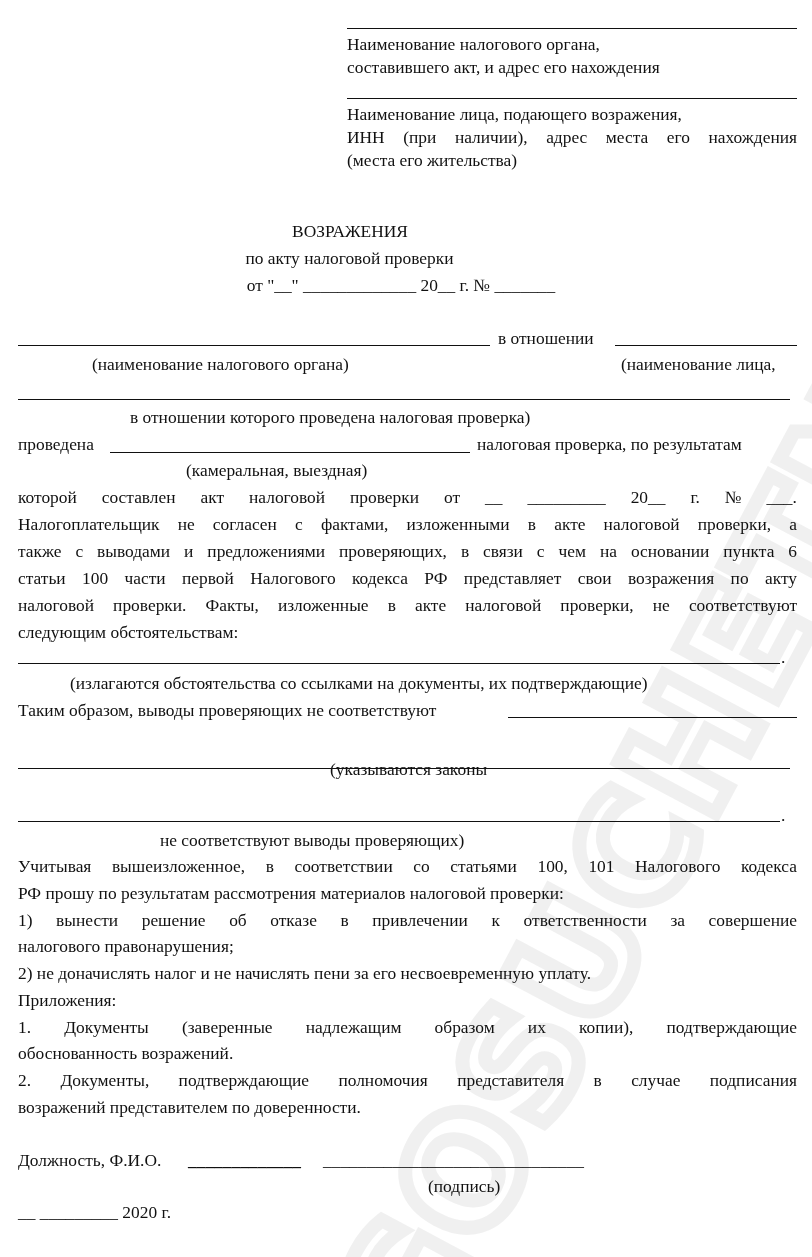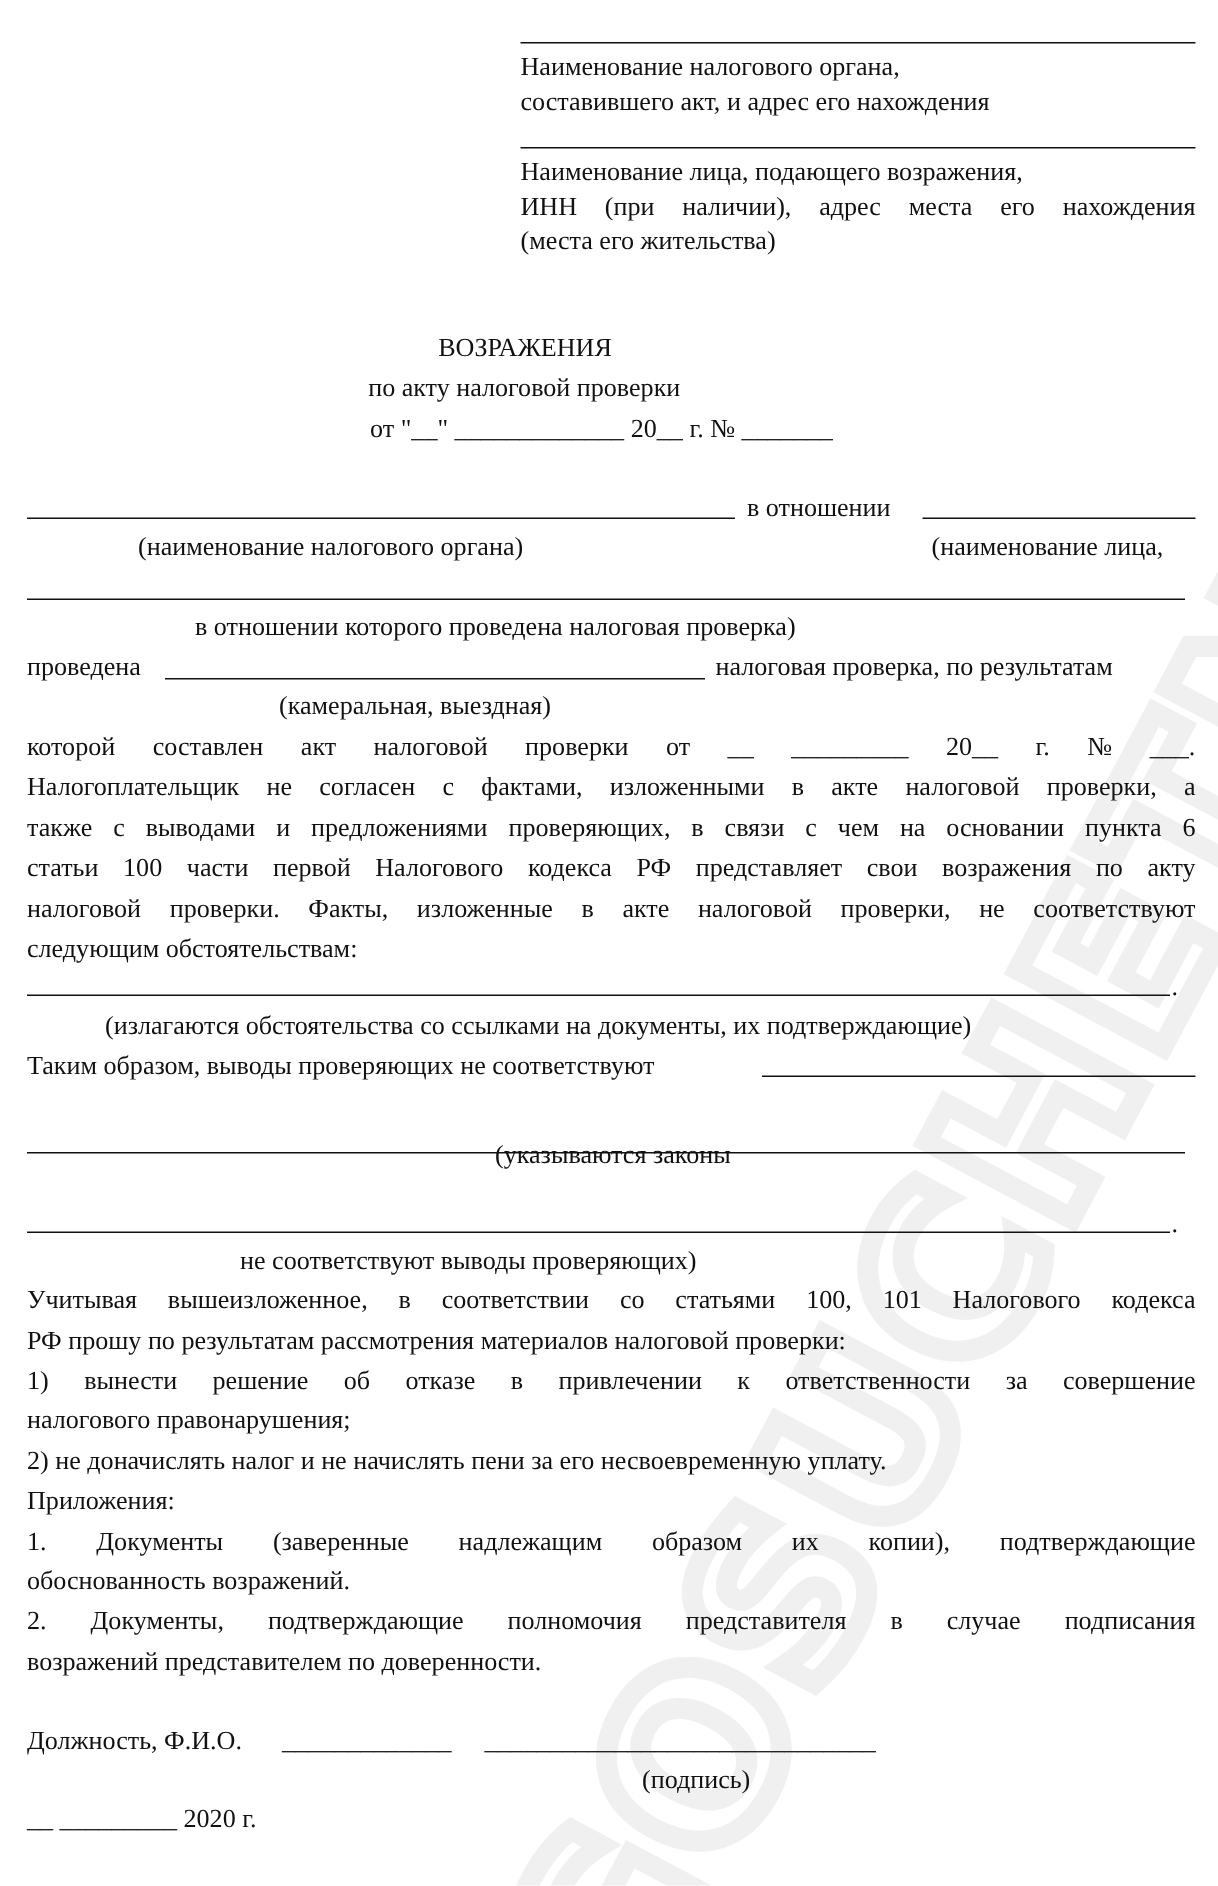--- a/index.html
+++ b/index.html
@@ -96,17 +96,17 @@
   <div class="just" style="top:910px;">1) вынести решение об отказе в привлечении к ответственности за совершение</div>
   <div class="line" style="left:18px; top:936px;">налогового правонарушения;</div>
   <div class="line" style="left:18px; top:963px;">2) не доначислять налог и не начислять пени за его несвоевременную уплату.</div>
   <div class="line" style="left:18px; top:990px;">Приложения:</div>
   <div class="just" style="top:1017px;">1. Документы (заверенные надлежащим образом их копии), подтверждающие</div>
   <div class="line" style="left:18px; top:1043px;">обоснованность возражений.</div>
   <div class="just" style="top:1070px;">2. Документы, подтверждающие полномочия представителя в случае подписания</div>
   <div class="line" style="left:18px; top:1097px;">возражений представителем по доверенности.</div>
 
   <div class="line" style="left:18px; top:1150px;">Должность, Ф.И.О.</div>
-  <div class="line" style="left:188px; top:1150px;">_____________</div>
+  <div class="line" style="left:188px; top:1150px;font-weight:bold;">_____________</div>
   <div class="line" style="left:323px; top:1150px;">______________________________</div>
   <div class="line" style="left:428px; top:1176px;">(подпись)</div>
   <div class="line" style="left:18px; top:1202px;">__ _________ 2020 г.</div>
 </div>
 
 </body></html>

